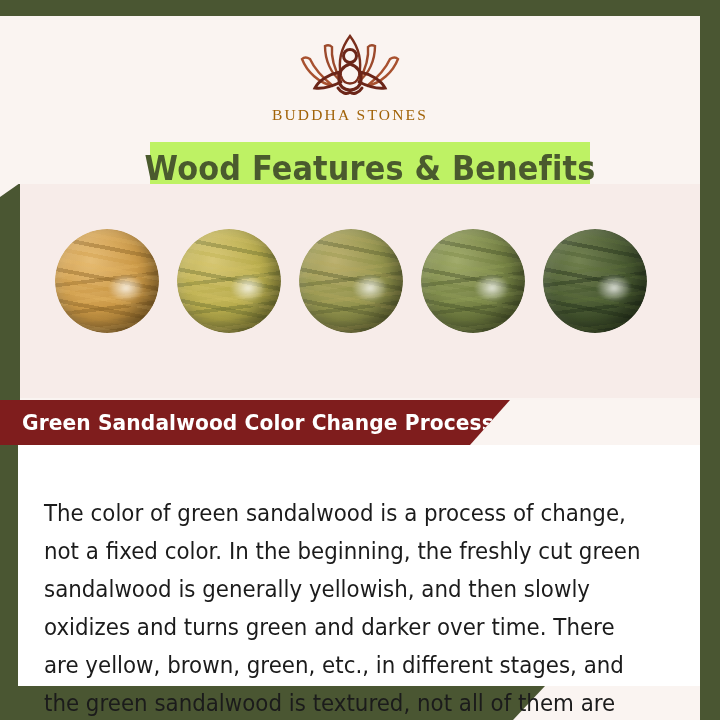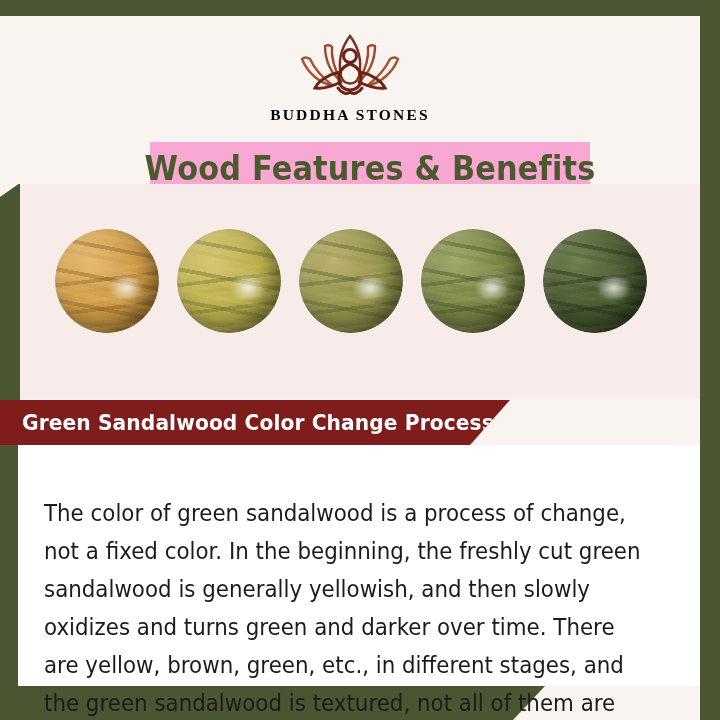--- a/index.html
+++ b/index.html
@@ -65,28 +65,28 @@
   .logo-mark {
     display: block;
     margin: 0 auto;
   }
   .logo-text {
     display: block;
     margin-top: 2px;
     font-family: "Liberation Serif", serif;
     font-size: 15.5px;
     letter-spacing: 2.2px;
-    color: #000000;
-    font-weight: 700;
+    color: #a16207;
+    font-weight: 400;
   }
   .title-box {
     position: absolute;
     left: 150px; top: 126px;
     width: 440px; height: 52px;
-    background: #f9a8d4;
+    background: #bef264;
     display: flex;
     align-items: center;
     justify-content: center;
   }
   .title-text {
     font-family: "DejaVu Sans", sans-serif;
     font-size: 33px;
     font-weight: bold;
     color: #4a5a2e;
     letter-spacing: 0.2px;

